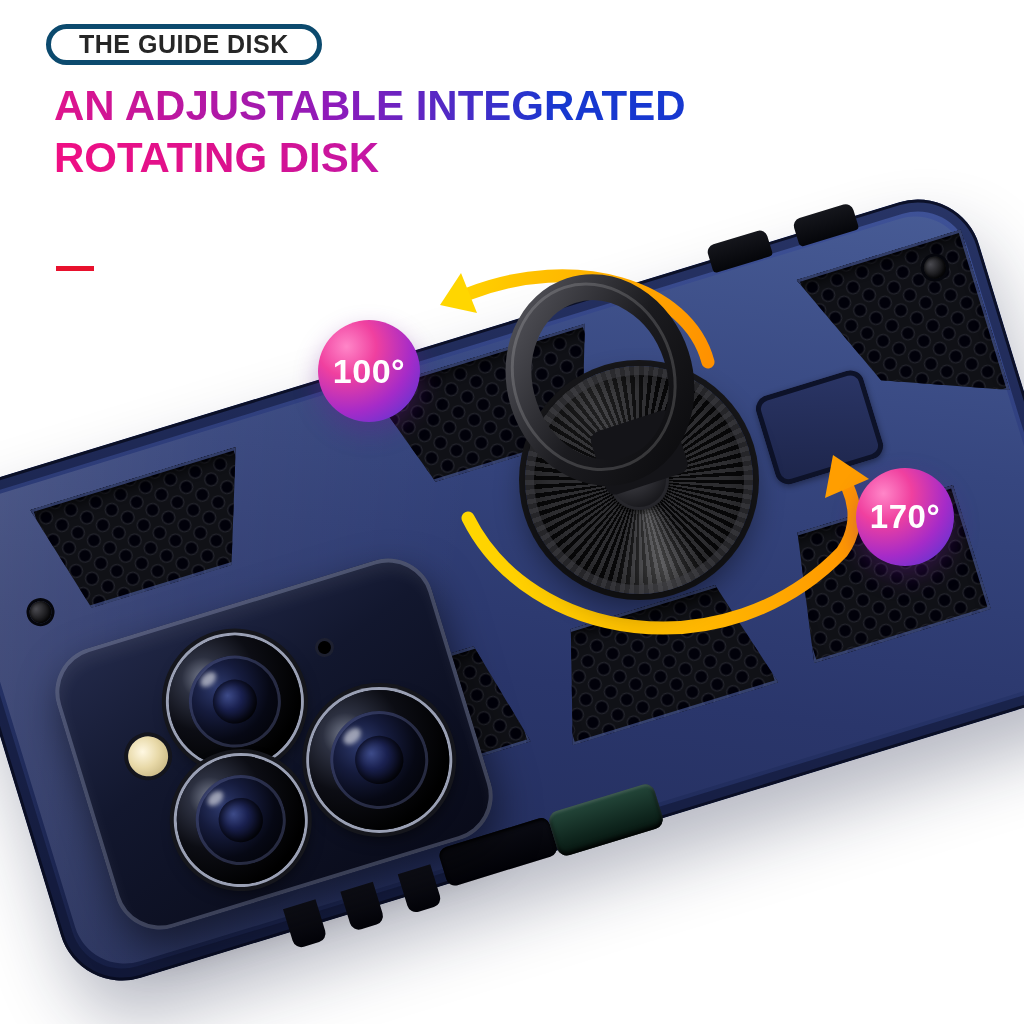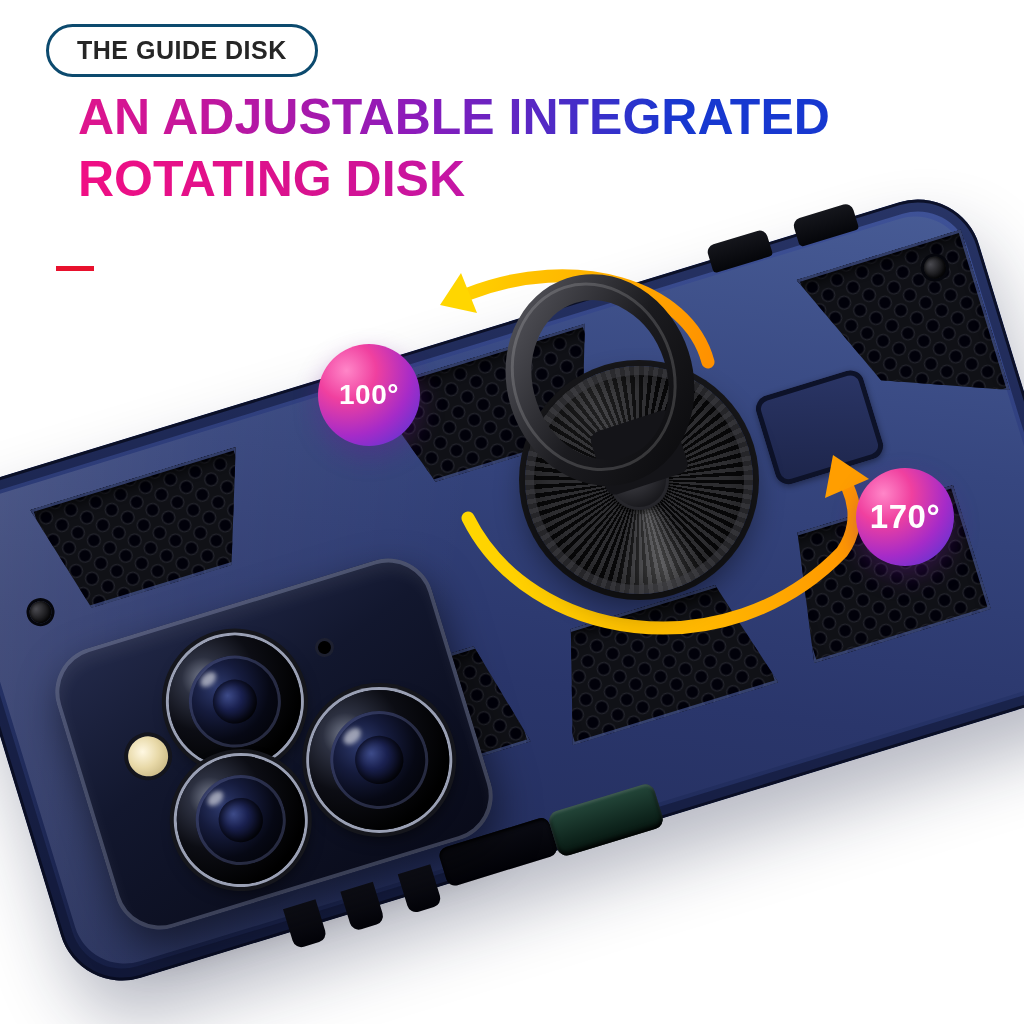--- a/index.html
+++ b/index.html
@@ -92,28 +92,28 @@
     box-shadow:0 2px 6px rgba(0,0,0,.7), inset 0 0 0 3px #26262b; }
 
   .overlay-svg { position:absolute; inset:0; width:1024px; height:1024px; pointer-events:none; }
   .arrows-layer { z-index:3; } .loop-layer { z-index:5; }
 
   
   .angle-badge { position:absolute; border-radius:50%; display:flex; align-items:center; justify-content:center;
     color:#fff; font-weight:bold; z-index:6; letter-spacing:.5px;
     background:radial-gradient(circle at 28% 26%,#ff86c8 0%,#f0409f 28%,#a62bc8 62%,#4438d6 100%);
     box-shadow:0 10px 24px rgba(110,30,150,.35); }
-  .badge-100 { left:318px; top:344px; width:102px; height:102px; font-size:28px;align-items:center; }
+  .badge-100 { left:318px; top:320px; width:102px; height:102px; font-size:34px;align-items:center; }
   .badge-360 { left:856px; top:468px; width:98px;  height:98px;  font-size:33px; }
 
   
-  .pill { position:absolute; left:46px; top:24px; padding:9px 28px; border:3px solid #0c4a6e; border-radius:999px;
+  .pill { position:absolute; left:46px; top:24px; padding:1px 28px; border:5px solid #0c4a6e; border-radius:999px;
     font-size:25px; font-weight:bold; color:#262626; letter-spacing:.5px; z-index:7; background:#fff; }
-  .heading { position:absolute; left:54px; top:87px; z-index:7; font-weight:bold; font-size:50px; line-height:1.23;
-    letter-spacing:0;margin-left:24px; }
+  .heading { position:absolute; left:54px; top:80px; z-index:7; font-weight:bold; font-size:42px; line-height:1.23;
+    letter-spacing:0; }
   .heading-line { -webkit-background-clip:text; background-clip:text; color:transparent; width:max-content; }
   .hl-1 { background-image:linear-gradient(90deg,#e0148c 0%,#8c1bbb 45%,#1738d0 80%); }
   .hl-2 { background-image:linear-gradient(90deg,#8d1cba 0%,#4a2cc9 40%,#2038cf 85%); }
   .hl-3 { background-image:linear-gradient(90deg,#f00f84 0%,#d8128f 60%,#c316a6 100%); }
   .dash { position:absolute; left:56px; top:266px; width:38px; height:5px; background:#e8112d; z-index:7; }
 </style>
 </head>
 <body>
 
 <div class="stage">

